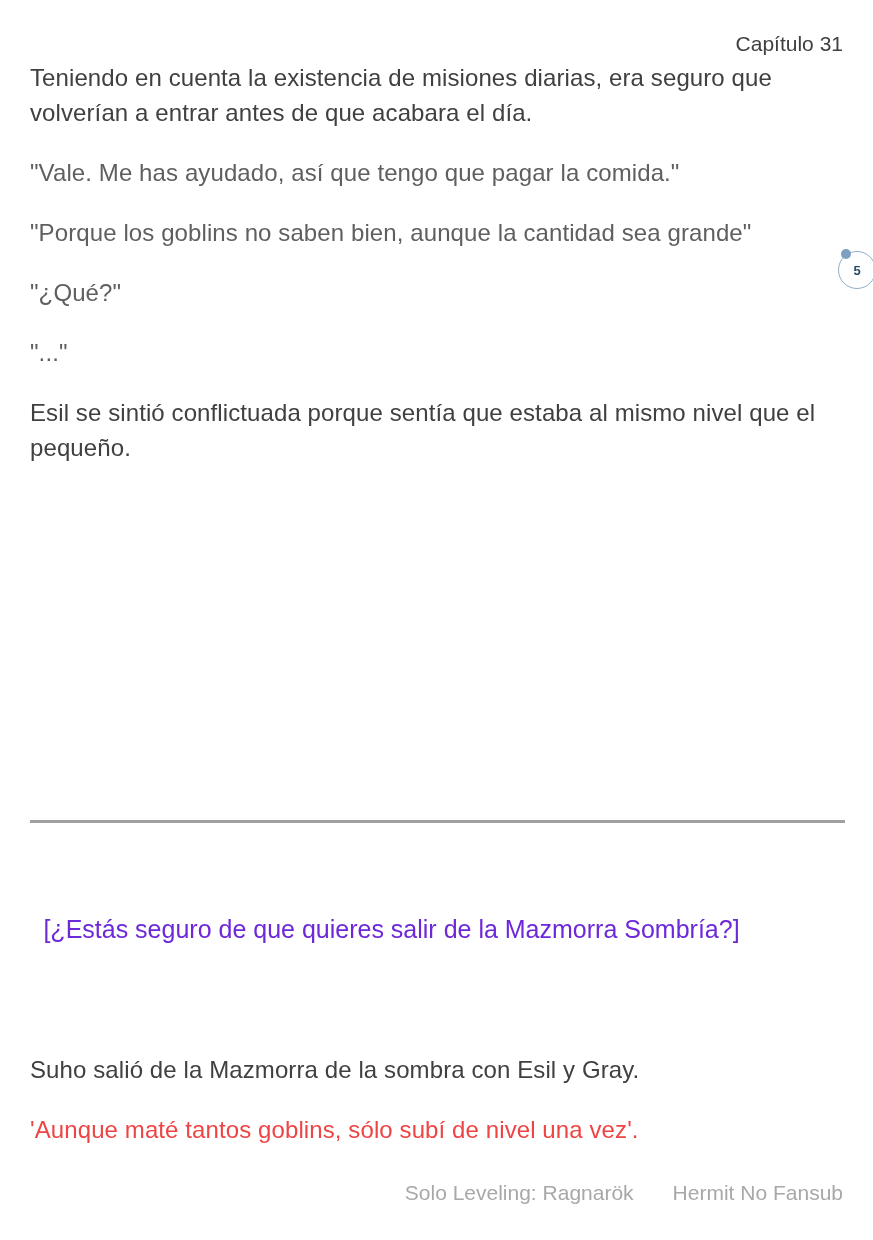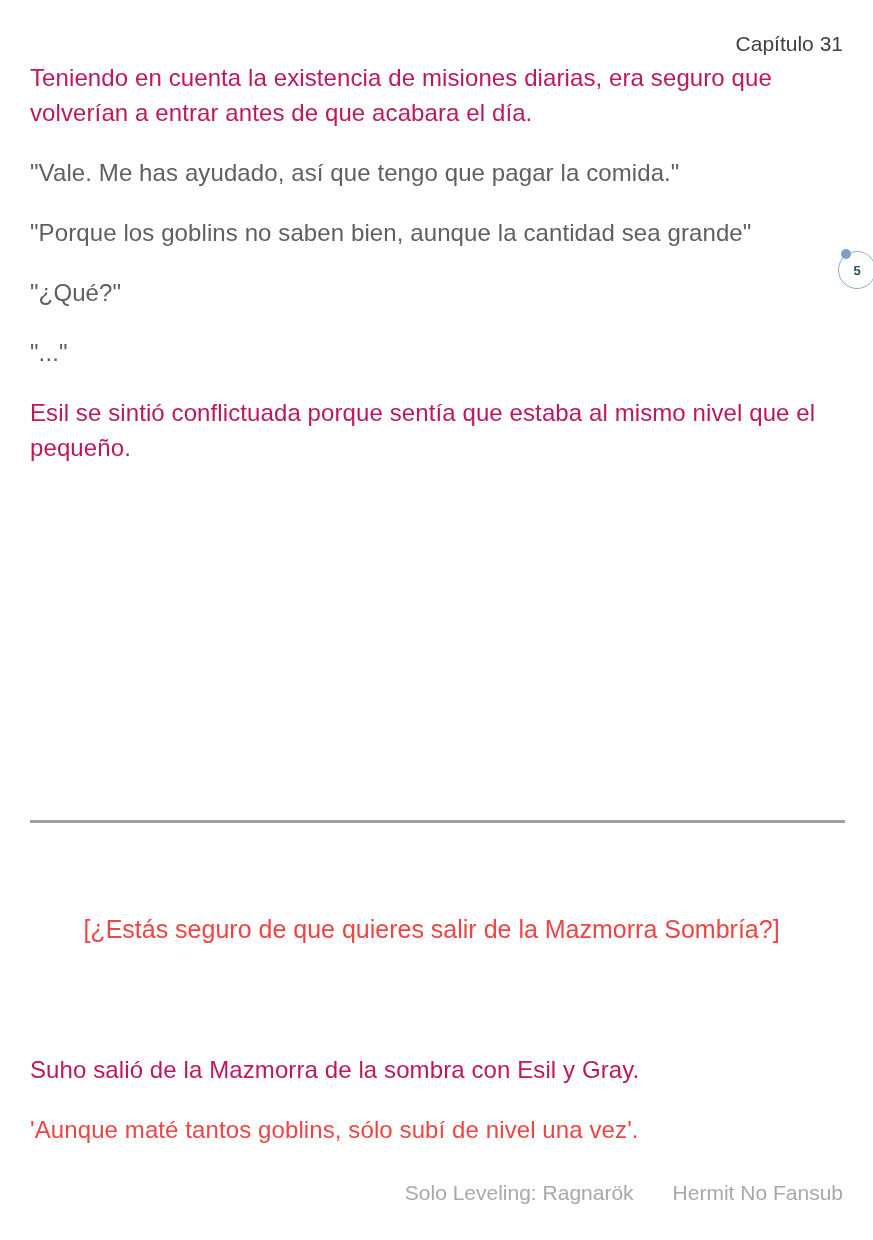--- a/index.html
+++ b/index.html
@@ -9,32 +9,32 @@
     font-family: "Liberation Sans", "DejaVu Sans", sans-serif;
   }
   .chapter {
     position: absolute; right: 30px; top: 32px;
     font-size: 21px; color: #404040;
   }
   .content {
     position: absolute; left: 30px; top: 60px; width: 815px;
   }
   .p {
-    font-size: 24px; line-height: 35px; margin: 0 0 25px 0; color: #be185d;
+    font-size: 24px; line-height: 35px; margin: 0 0 25px 0; color: #404040;
     letter-spacing: 0.1px;
   }
   .p.dialogue { color: #5f5f5f; }
   .p.thought { color: #ef4444; }
   .divider {
     position: absolute; left: 30px; top: 820px; width: 815px; height: 3px;
     background: #a0a0a0;
   }
   .system {
     position: absolute; left: 0; width: 783px; top: 915px; text-align: center;
-    font-size: 25px; color: #ef4444; padding-left: 40px;
+    font-size: 25px; color: #6d28d9;
   }
   .after { position: absolute; left: 30px; top: 1052px; width: 815px; }
   .footer {
     position: absolute; right: 30px; top: 1181px; font-size: 21px; color: #a8a8a8;
   }
   .footer span + span { margin-left: 39px; }
   .progress {
     position: absolute; left: 838px; top: 251px; width: 38px; height: 38px;
     border: 1.5px solid #8fb0c8; border-radius: 50%; box-sizing: border-box;
     display: flex; align-items: center; justify-content: center;

